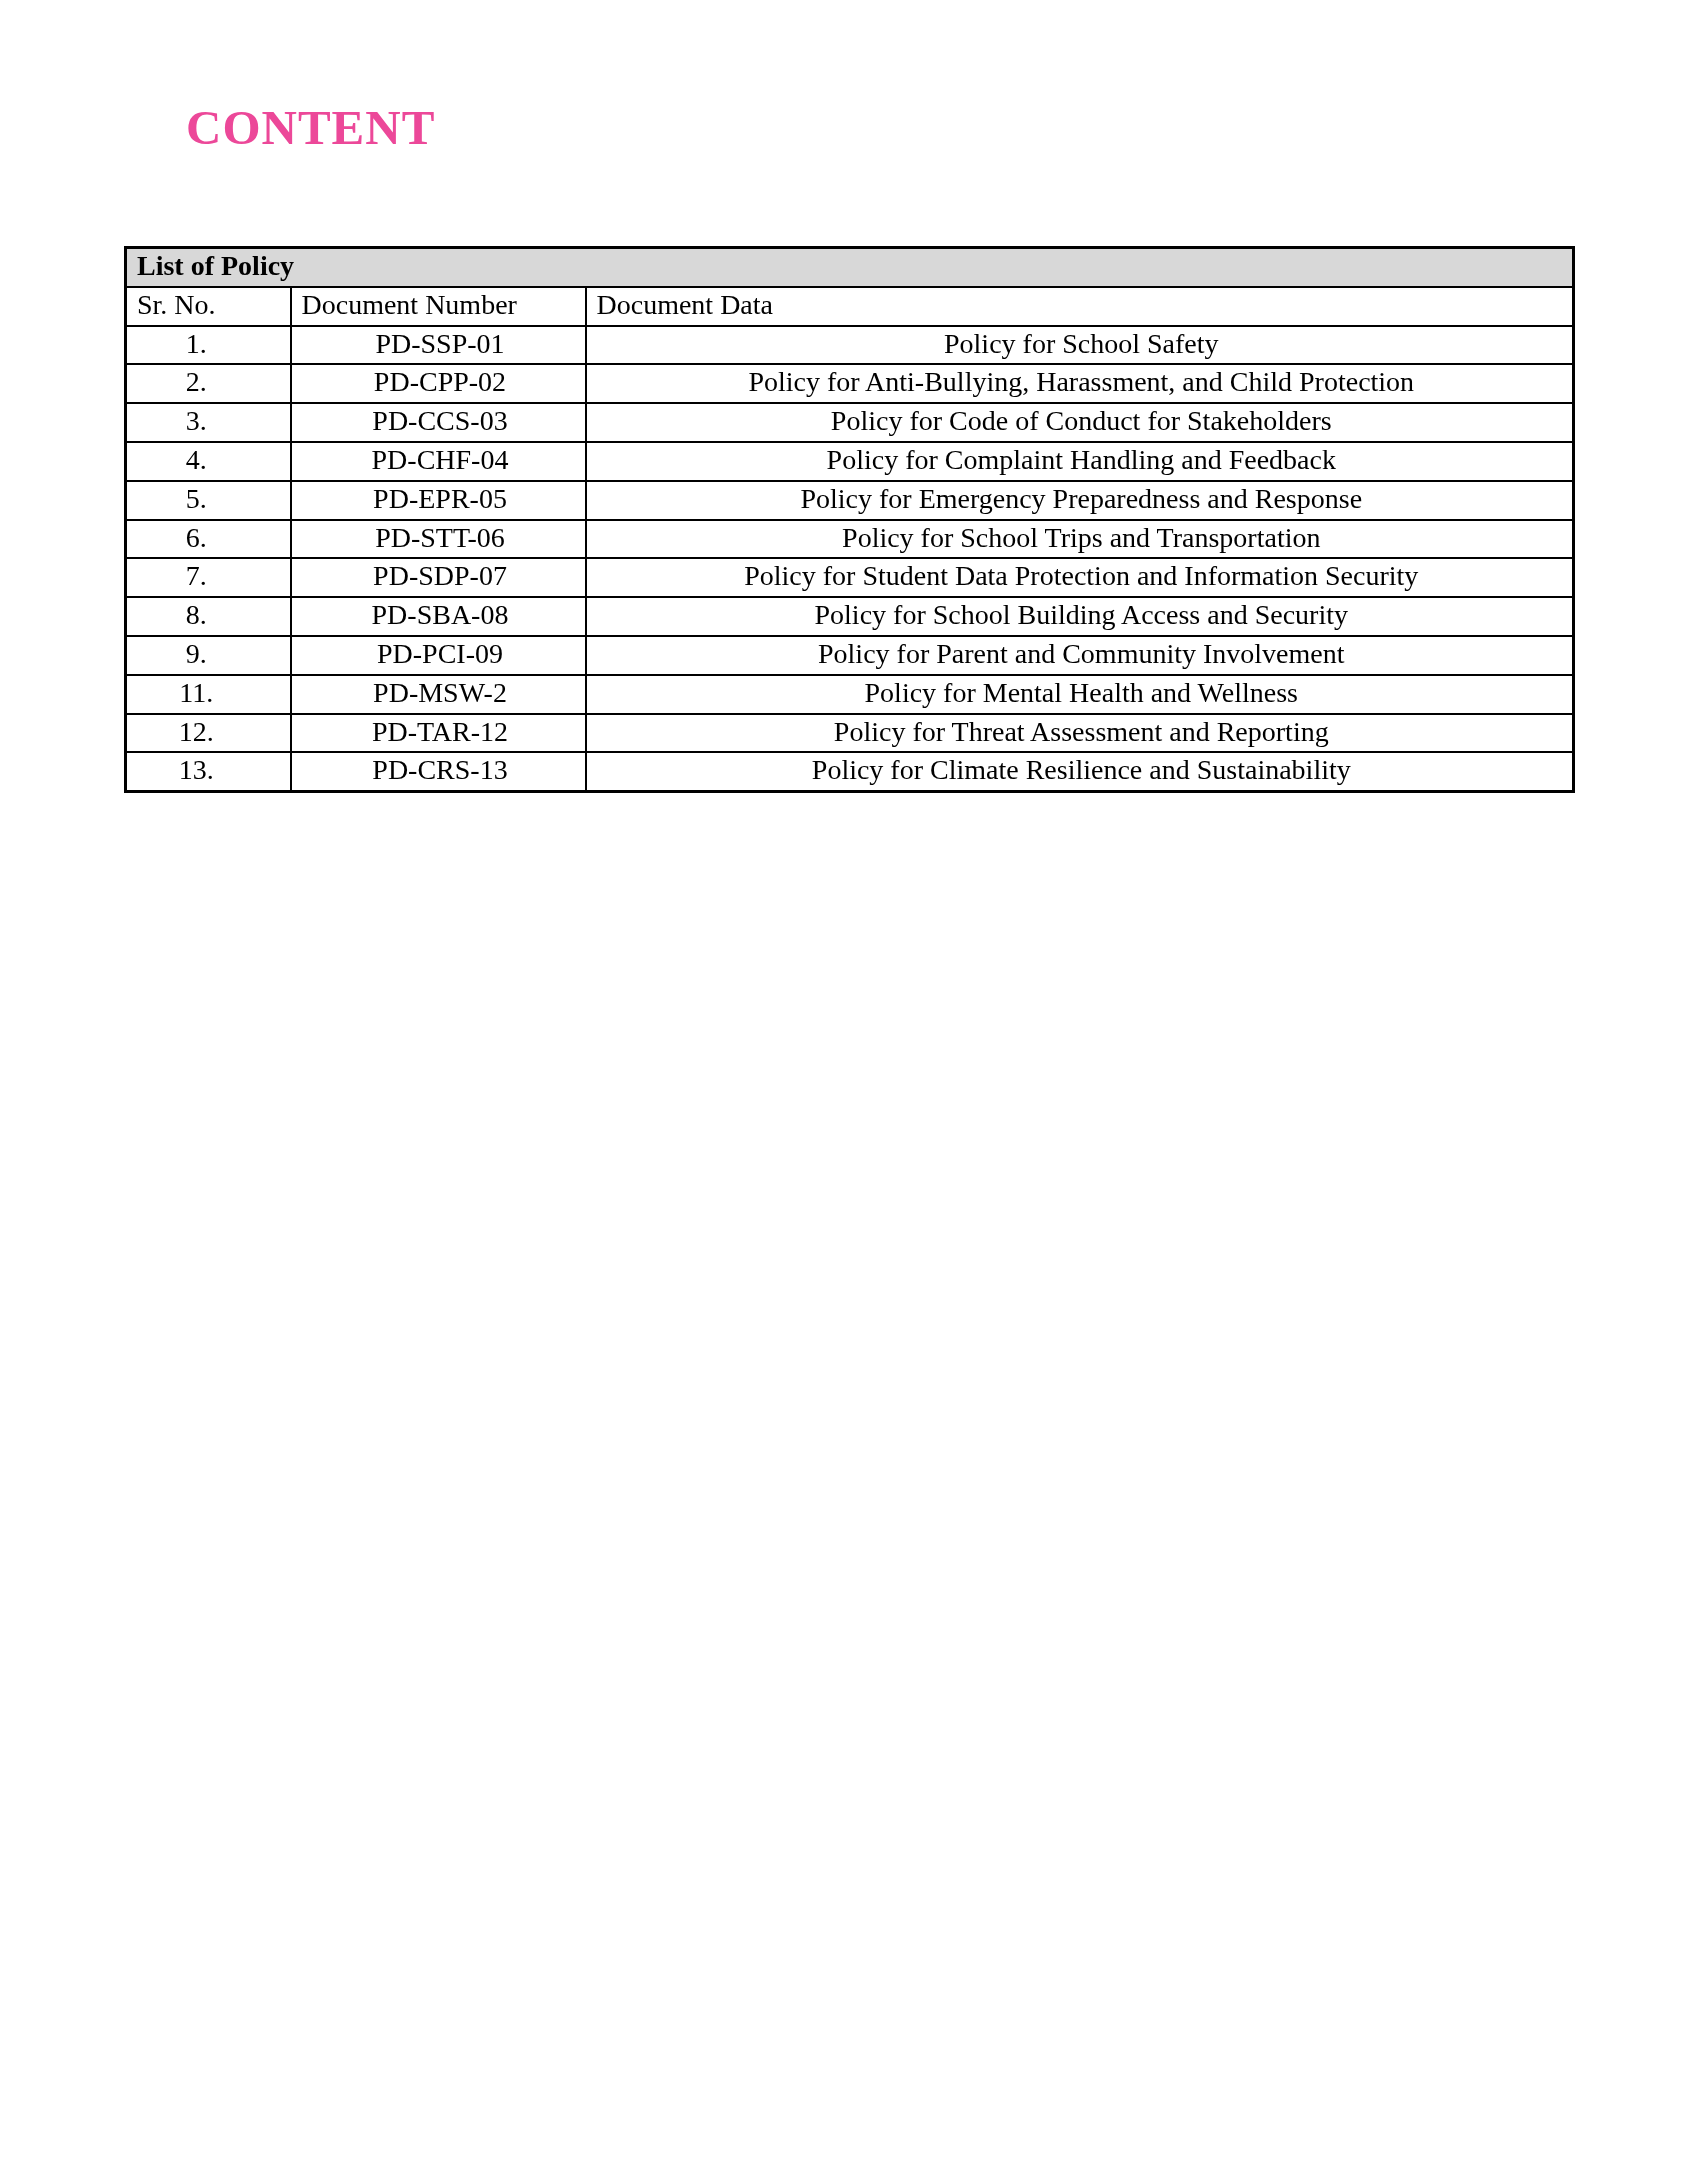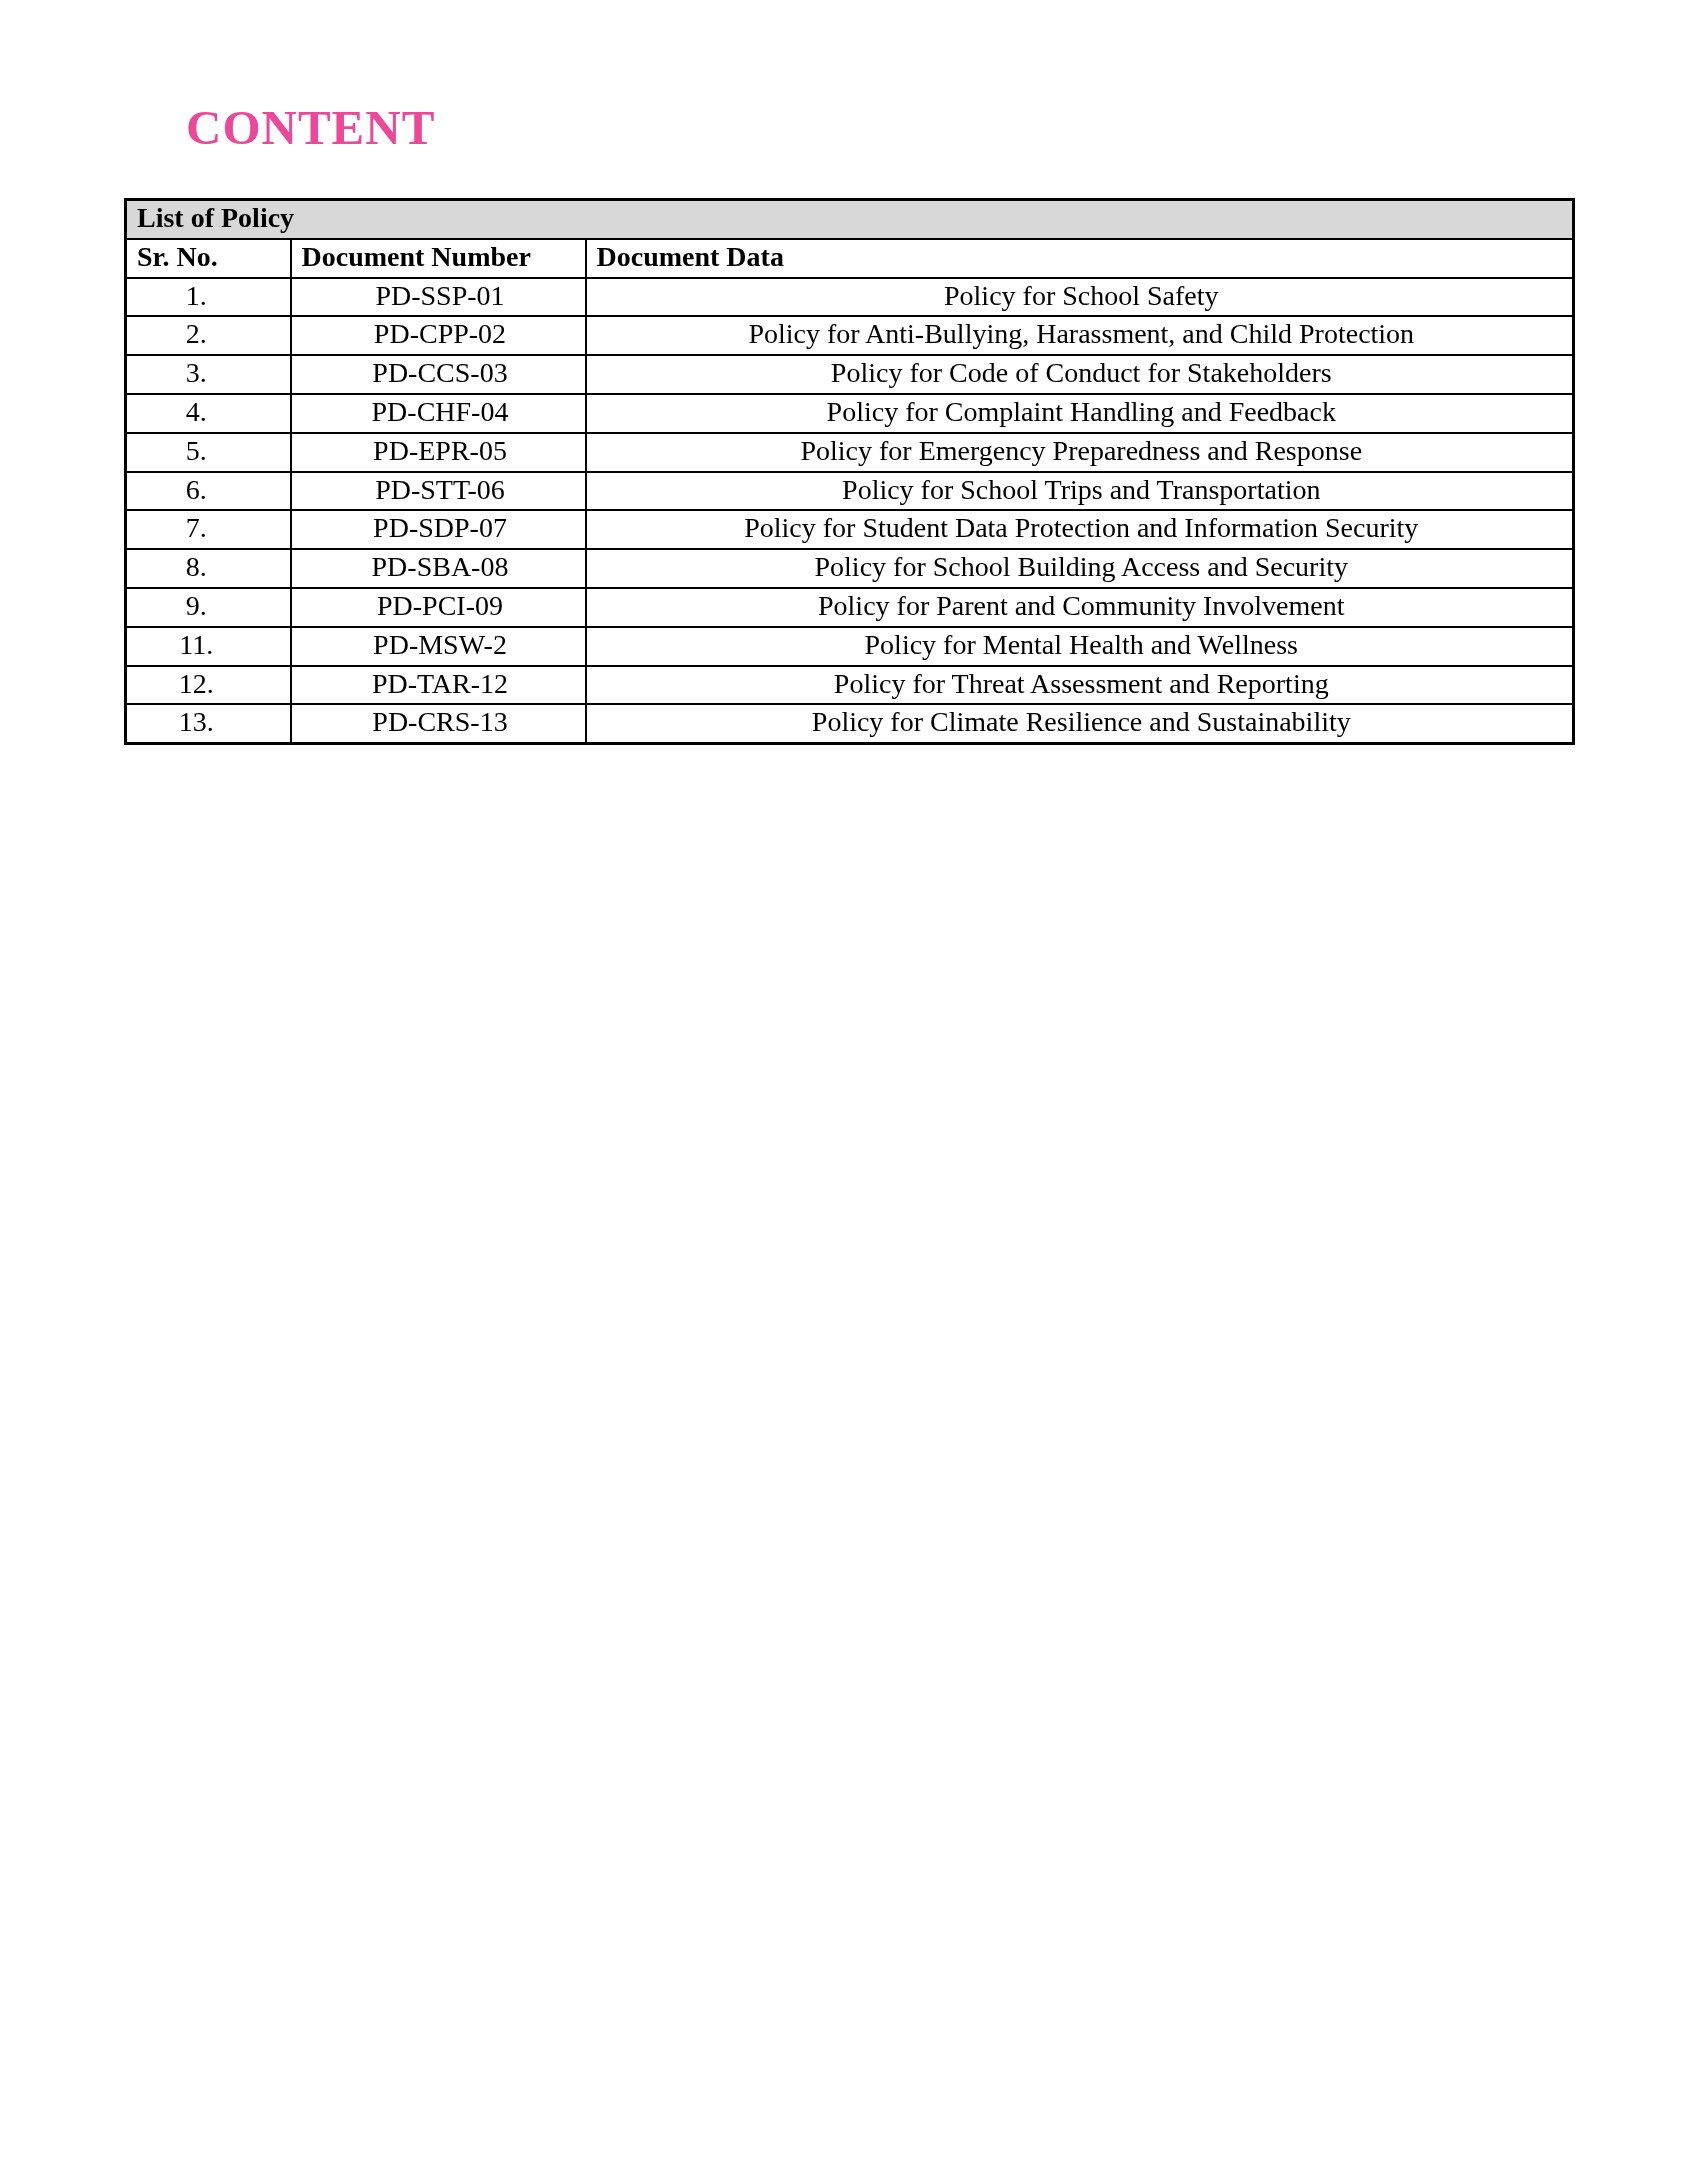--- a/index.html
+++ b/index.html
@@ -32,33 +32,33 @@
     top: 198px;
     width: 1448px;
     border-collapse: collapse;
     table-layout: fixed;
     font-size: 28px;
     line-height: 1.1;
   }
   table.policy-table, table.policy-table th, table.policy-table td {
     border: 2px solid #000000;
   }
-  table.policy-table { border-width: 3px; }
+  table.policy-table { border-width: 3px; margin-top: 48px; }
   col.col-sr   { width: 165px; }
   col.col-num  { width: 295px; }
   col.col-name { width: 988px; }
   .caption-row td {
     background: #d8d8d8;
     font-weight: bold;
     height: 38px;
     padding: 2px 6px 4px 10px;
     text-align: left;
   }
   .header-row td {
-    font-weight: bold;
+    font-weight: normal;
     height: 28px;
     padding: 2px 4px 4px 10px;
     text-align: left;
     vertical-align: middle;
   }
   .data-row td {
     height: 38px;
     padding: 2px 6px 4px 10px;
     vertical-align: middle;
     text-align: center;

